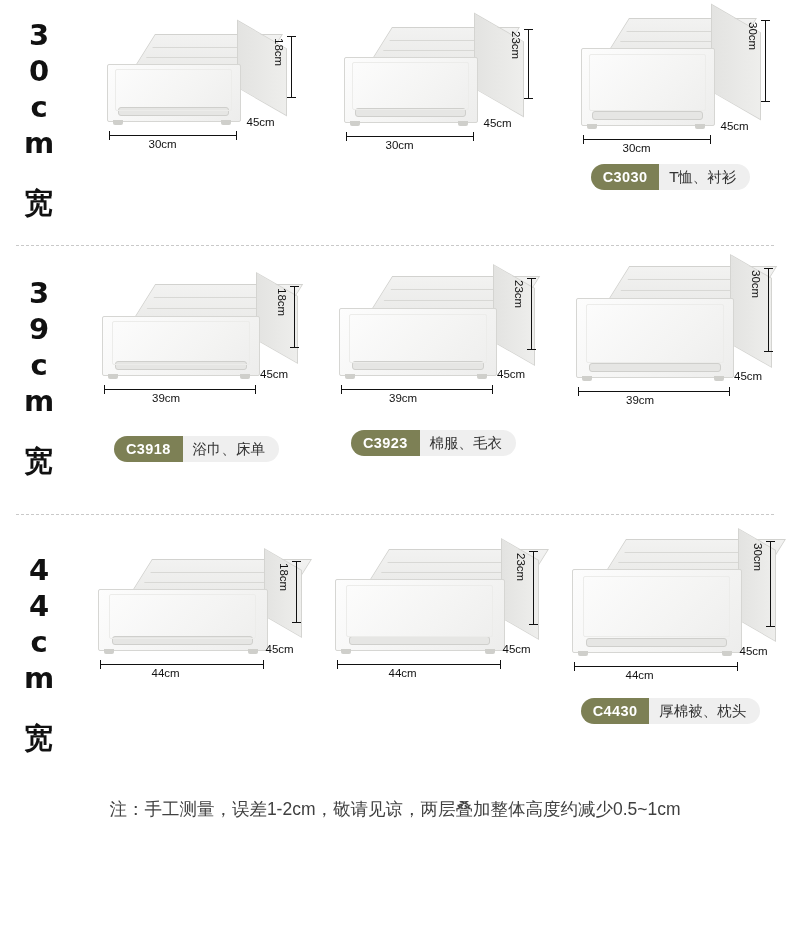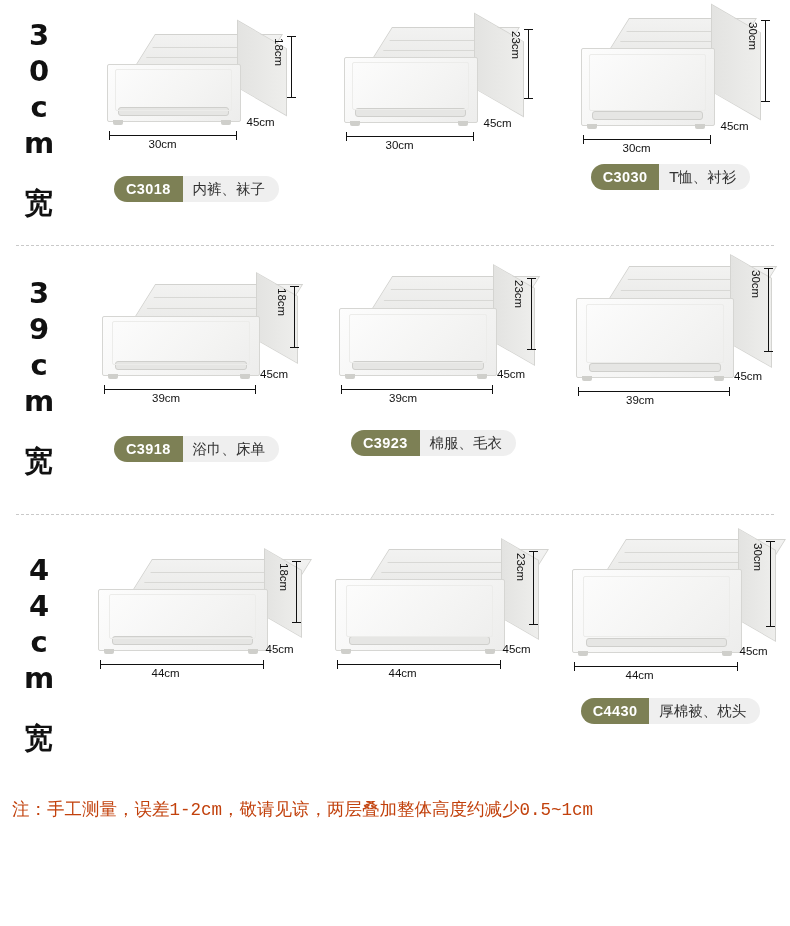--- a/index.html
+++ b/index.html
@@ -187,23 +187,23 @@
     border-top: 1px dashed #c9c9c9;
     margin: 0 16px;
   }
 
   
   .footer {
     padding: 10px 12px 0 12px;
   }
   .note1 {
     font-size: 17.5px;
-    color: #c2410c;
-    text-align: left;
-    font-family: Liberation Mono, monospace;
+    color: #404040;
+    text-align: center;
+    font-family: Liberation Sans, sans-serif;
     letter-spacing: 0px;
   }
   .note2 {
     font-size: 21px;
     color: #e2231a;
     font-weight: bold;
     text-align: center;
     margin-top: 16px;
     font-family: "DejaVu Sans", "Liberation Sans", sans-serif;
   }
@@ -238,26 +238,20 @@
           <div class="tick-v" style="left:194px;top:18px;height:62px;"></div>
           <div class="tick-cap" style="left:190px;top:18px;width:9px;height:1px;"></div>
           <div class="tick-cap" style="left:190px;top:79px;width:9px;height:1px;"></div>
           <div class="dim dim-h" style="left:176px;top:20px;">18cm</div>
           <div class="dim" style="left:150px;top:98px;">45cm</div>
           <div class="tick-h" style="left:12px;top:117px;width:128px;"></div>
           <div class="tick-cap" style="left:12px;top:113px;width:1px;height:9px;"></div>
           <div class="tick-cap" style="left:139px;top:113px;width:1px;height:9px;"></div>
           <div class="dim" style="left:52px;top:120px;">30cm</div>
         </div>
-        <div class="pillrow">
-          <div class="pill">
-            <div class="code">C3018</div>
-            <div class="desc">内裤、袜子</div>
-          </div>
-        </div>
       </div>
 
       <div class="cell" style="width:237px;">
         <div class="boxwrap" style="width:200px;height:150px;margin-top:13px;">
           <div class="box">
             <div class="face-top" style="left:28px;top:14px;width:126px;height:46px;transform:skewX(-32deg);">
               <div class="slat" style="top:12px;"></div>
                 <div class="slat" style="top:22px;"></div>
                 <div class="slat" style="top:32px;"></div>
             </div>

